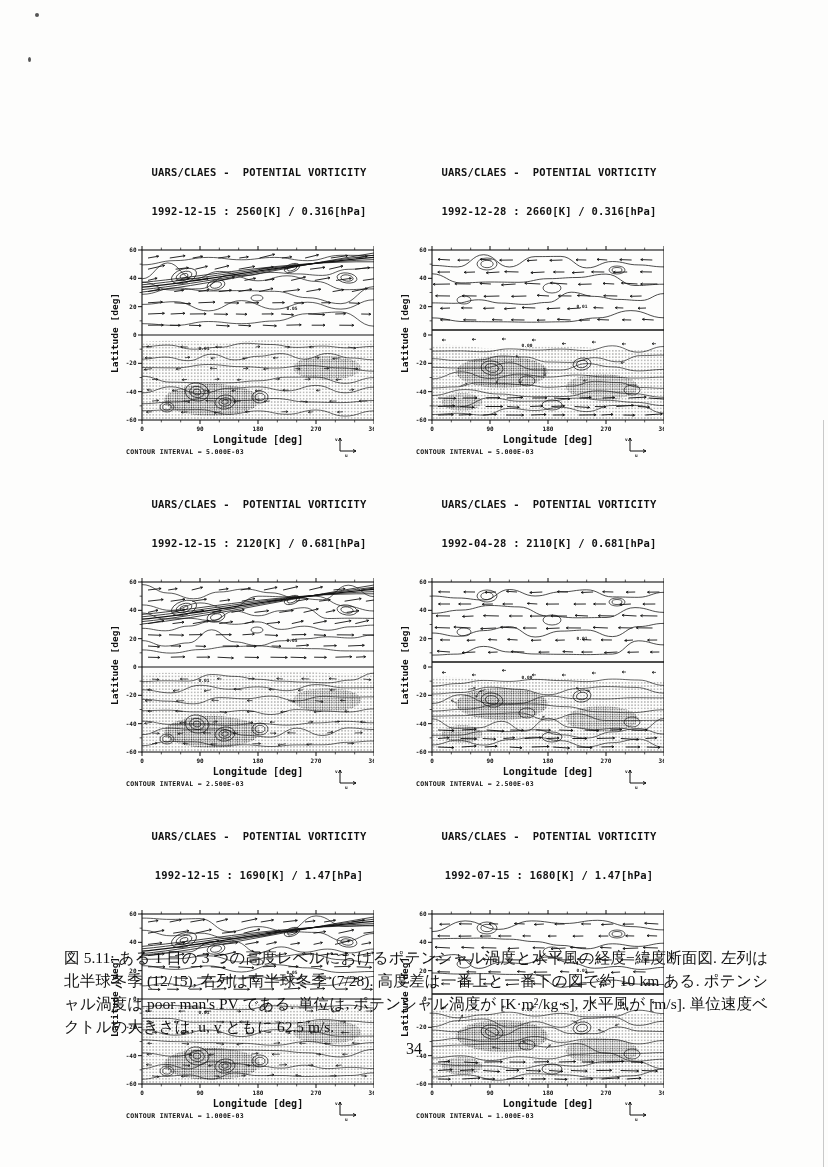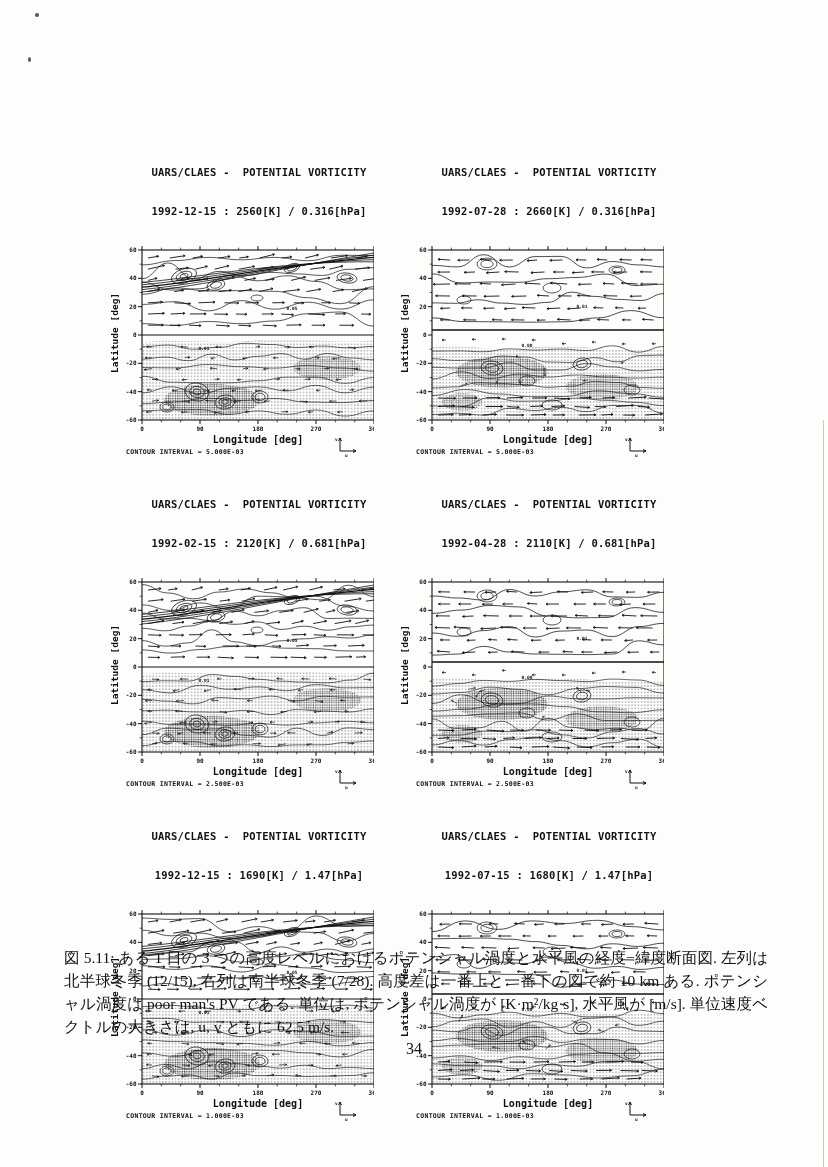--- a/index.html
+++ b/index.html
@@ -308,21 +308,21 @@
     <svg class="vkey" width="30" height="26" viewBox="0 0 30 26">
         <path d="M8,19 L8,6 M8,6 L6.5,9 M8,6 L9.5,9 M8,19 L24,19 M24,19 L21,17.5 M24,19 L21,20.5" fill="none" stroke="#111" stroke-width="1"></path>
         <text x="3" y="9" font-size="4.5" font-family="DejaVu Sans Mono, monospace" font-weight="bold" fill="#111">v</text>
         <text x="13" y="25" font-size="4.5" font-family="DejaVu Sans Mono, monospace" font-weight="bold" fill="#111">u</text>
       </svg>
   </div>
 
   <div class="panel">
     <div class="ptitle">
       <div>UARS/CLAES -  POTENTIAL VORTICITY</div>
-      <div>1992-07-28 : 2660[K] / 0.316[hPa]</div>
+      <div>1992-12-28 : 2660[K] / 0.316[hPa]</div>
     </div>
     <div class="prow">
       <span class="ylab">Latitude [deg]</span>
       <svg class="plot" width="252" height="192" viewBox="-20 -4 252 192">
           <defs>
             <pattern id="stl1" width="3.2" height="3.2" patternUnits="userSpaceOnUse">
               <circle cx="1.6" cy="1.6" r="0.55" fill="#4a4a4a"></circle>
             </pattern>
             <pattern id="std1" width="2.3" height="2.3" patternUnits="userSpaceOnUse">
               <circle cx="1.15" cy="1.15" r="0.7" fill="#222"></circle>
@@ -541,21 +541,21 @@
     <svg class="vkey" width="30" height="26" viewBox="0 0 30 26">
         <path d="M8,19 L8,6 M8,6 L6.5,9 M8,6 L9.5,9 M8,19 L24,19 M24,19 L21,17.5 M24,19 L21,20.5" fill="none" stroke="#111" stroke-width="1"></path>
         <text x="3" y="9" font-size="4.5" font-family="DejaVu Sans Mono, monospace" font-weight="bold" fill="#111">v</text>
         <text x="13" y="25" font-size="4.5" font-family="DejaVu Sans Mono, monospace" font-weight="bold" fill="#111">u</text>
       </svg>
   </div>
 
   <div class="panel">
     <div class="ptitle">
       <div>UARS/CLAES -  POTENTIAL VORTICITY</div>
-      <div>1992-02-15 : 2120[K] / 0.681[hPa]</div>
+      <div>1992-12-15 : 2120[K] / 0.681[hPa]</div>
     </div>
     <div class="prow">
       <span class="ylab">Latitude [deg]</span>
       <svg class="plot" width="252" height="192" viewBox="-20 -4 252 192">
           <defs>
             <pattern id="stl2" width="3.2" height="3.2" patternUnits="userSpaceOnUse">
               <circle cx="1.6" cy="1.6" r="0.55" fill="#4a4a4a"></circle>
             </pattern>
             <pattern id="std2" width="2.3" height="2.3" patternUnits="userSpaceOnUse">
               <circle cx="1.15" cy="1.15" r="0.7" fill="#222"></circle>

